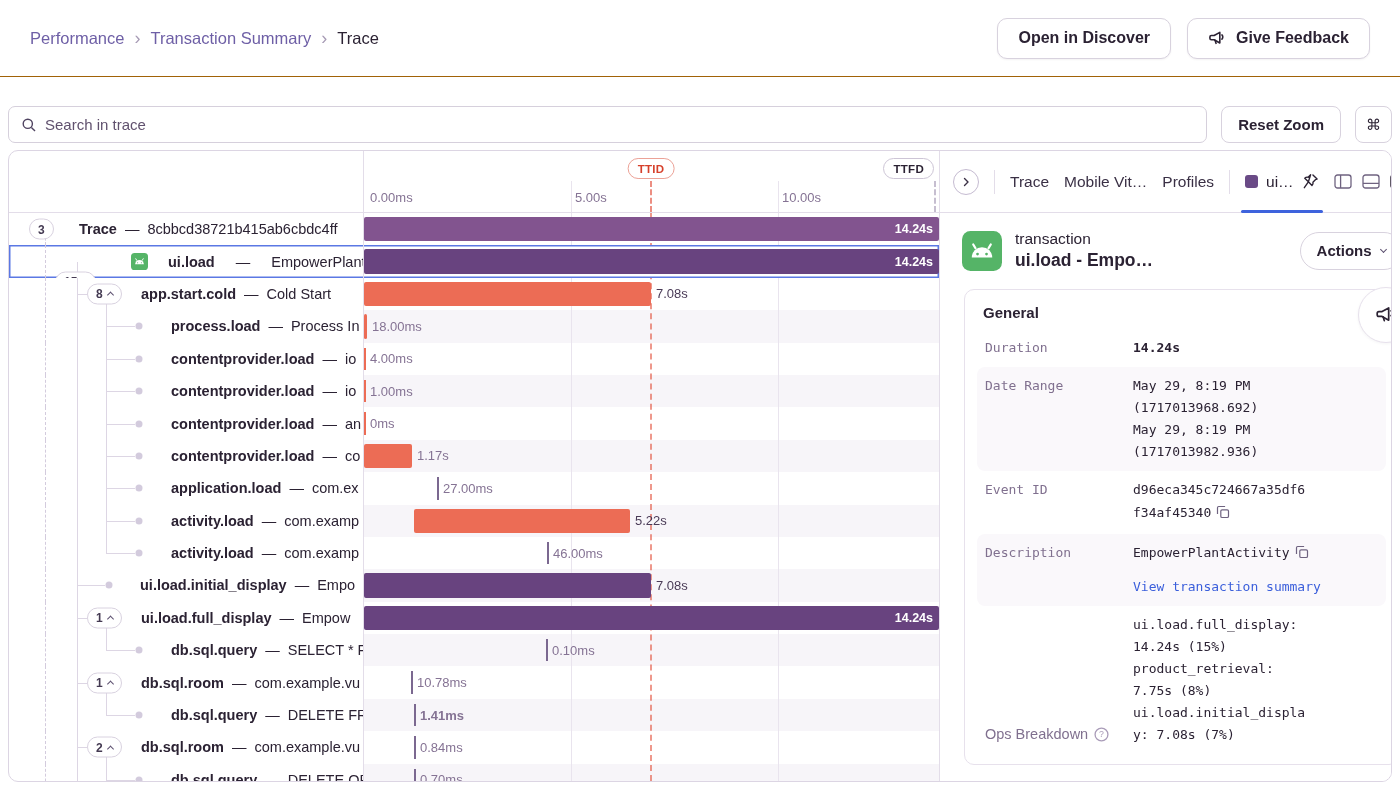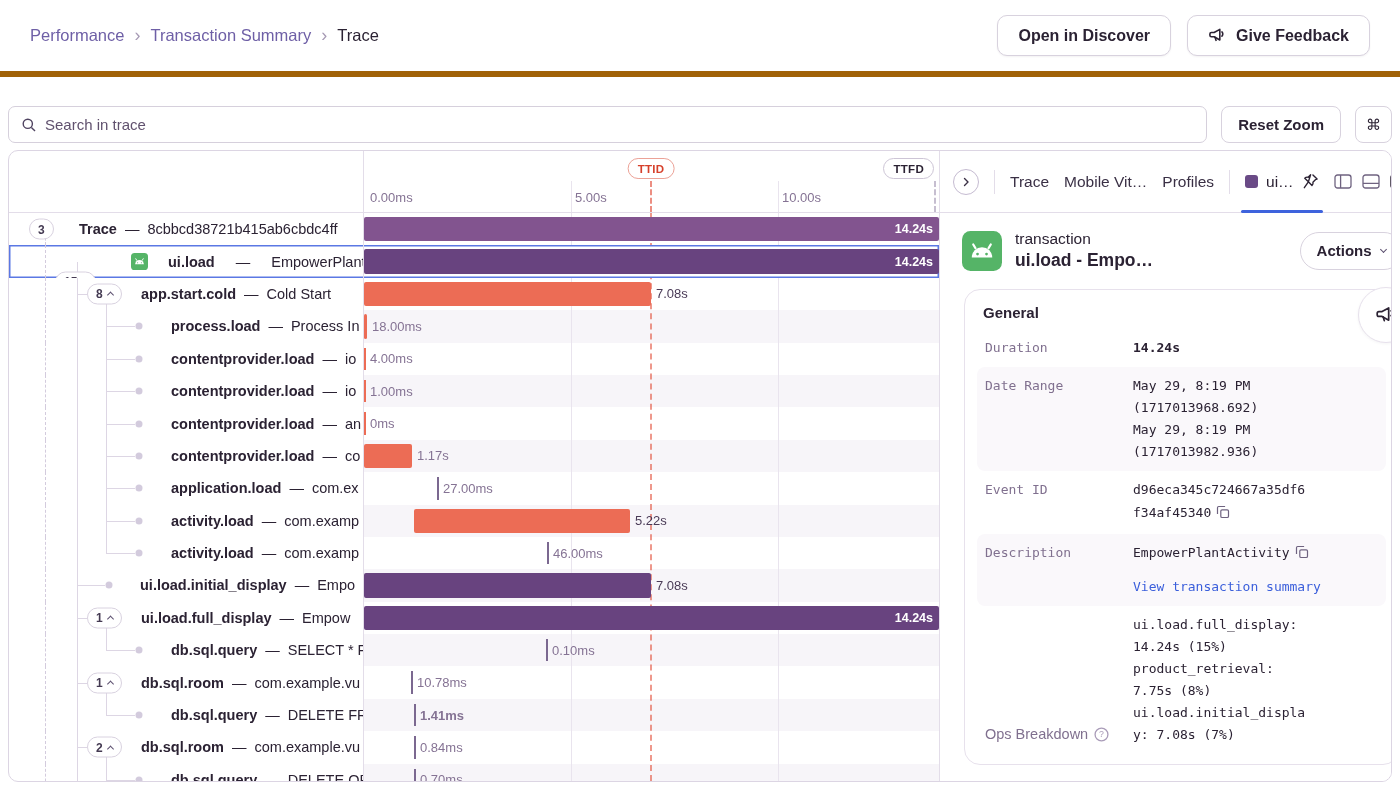--- a/index.html
+++ b/index.html
@@ -2,21 +2,21 @@
 <html><head>
 <meta charset="utf-8">
 <style>
   * { margin:0; padding:0; box-sizing:border-box; }
   html,body { background:#fff; }
   .page{ position:relative; width:1400px; height:787px; overflow:hidden;
     font-family:"Liberation Sans", sans-serif; color:#2b2233; background:#fff; }
 
   
   .topbar{ height:77px; display:flex; align-items:center; justify-content:space-between;
-    padding:0 30px; border-bottom:6px solid #a16207; }
+    padding:0 30px; border-bottom:1px solid #a16207; }
   .breadcrumb{ display:flex; align-items:center; gap:10px; font-size:16.5px; }
   .crumb{ color:#6e5fa6; cursor:pointer; }
   .crumb.current{ color:#2b2233; }
   .crumb-sep{ color:#a79bb5; font-size:18px; }
   .topbar-actions{ display:flex; gap:16px; }
   .btn{ background:#fff; border:1px solid #d8d2de; border-radius:10px; height:41px;
     padding:0 20px; font-family:inherit; font-size:16px; font-weight:700; color:#2b2233;
     display:inline-flex; align-items:center; gap:9px; cursor:pointer;
     box-shadow:0 1px 2px rgba(43,34,51,.06); }
 
@@ -102,21 +102,21 @@
   .layout-btn{ background:none; border:none; cursor:pointer; display:flex; padding:0; }
 
   .txn-head{ display:flex; align-items:center; gap:13px; padding:17px 18px 12px 22px; }
   .txn-icon{ width:40px; height:40px; flex:none; }
   .txn-type{ font-size:15.5px; color:#2b2233; }
   .txn-name{ font-size:17.5px; font-weight:700; margin-top:2px; }
   .actions-btn{ margin-left:auto; height:38px; padding:0 16px; border:1px solid #d8d2de; border-radius:19px;
     background:#fff; font-family:inherit; font-size:15px; font-weight:700; color:#2b2233;
     display:inline-flex; align-items:center; gap:9px; cursor:pointer; }
 
-  .card{ margin:6px 22px 0 24px; border:1px solid #e7e1ec; border-radius:16px; position:relative;
+  .card{ margin:6px 22px 0 24px; border:1px solid #e7e1ec; border-radius:10px; position:relative;
     padding:14px 12px 10px; background:#fff; }
   .card-title{ font-size:15px; font-weight:700; margin:0 0 8px 6px; }
   .fb-circle{ position:absolute; top:-3px; right:-16px; width:56px; height:56px; border-radius:50%;
     background:#fff; border:1px solid #e7e1ec; display:flex; align-items:center; justify-content:center;
     cursor:pointer; box-shadow:0 1px 3px rgba(43,34,51,.05); }
   .kv{ display:flex; padding:8px 8px; border-radius:8px; font-family:"DejaVu Sans Mono", monospace;
     font-size:13px; line-height:1.7; }
   .kv.shaded{ background:#faf8fb; }
   .kv .k{ width:148px; flex:none; color:#80708f; }
   .kv .v{ flex:1; color:#2b2233; }

